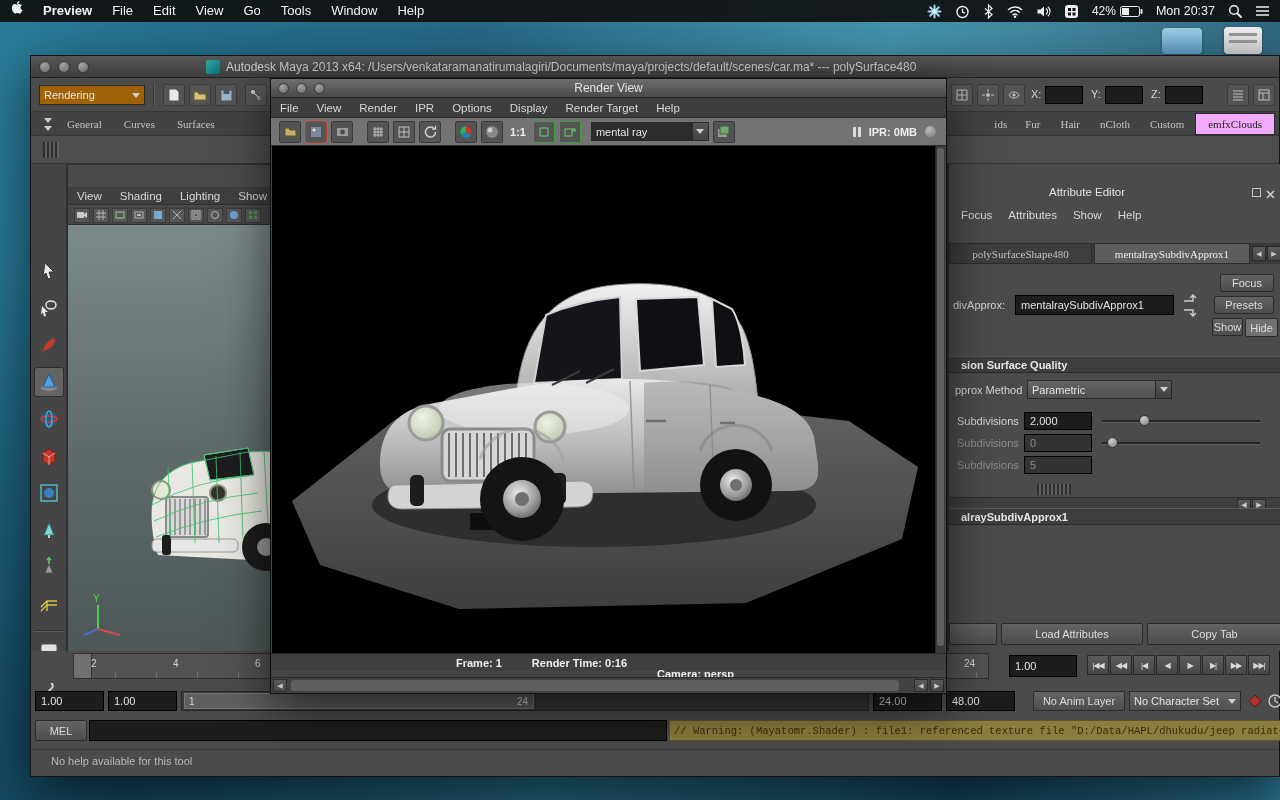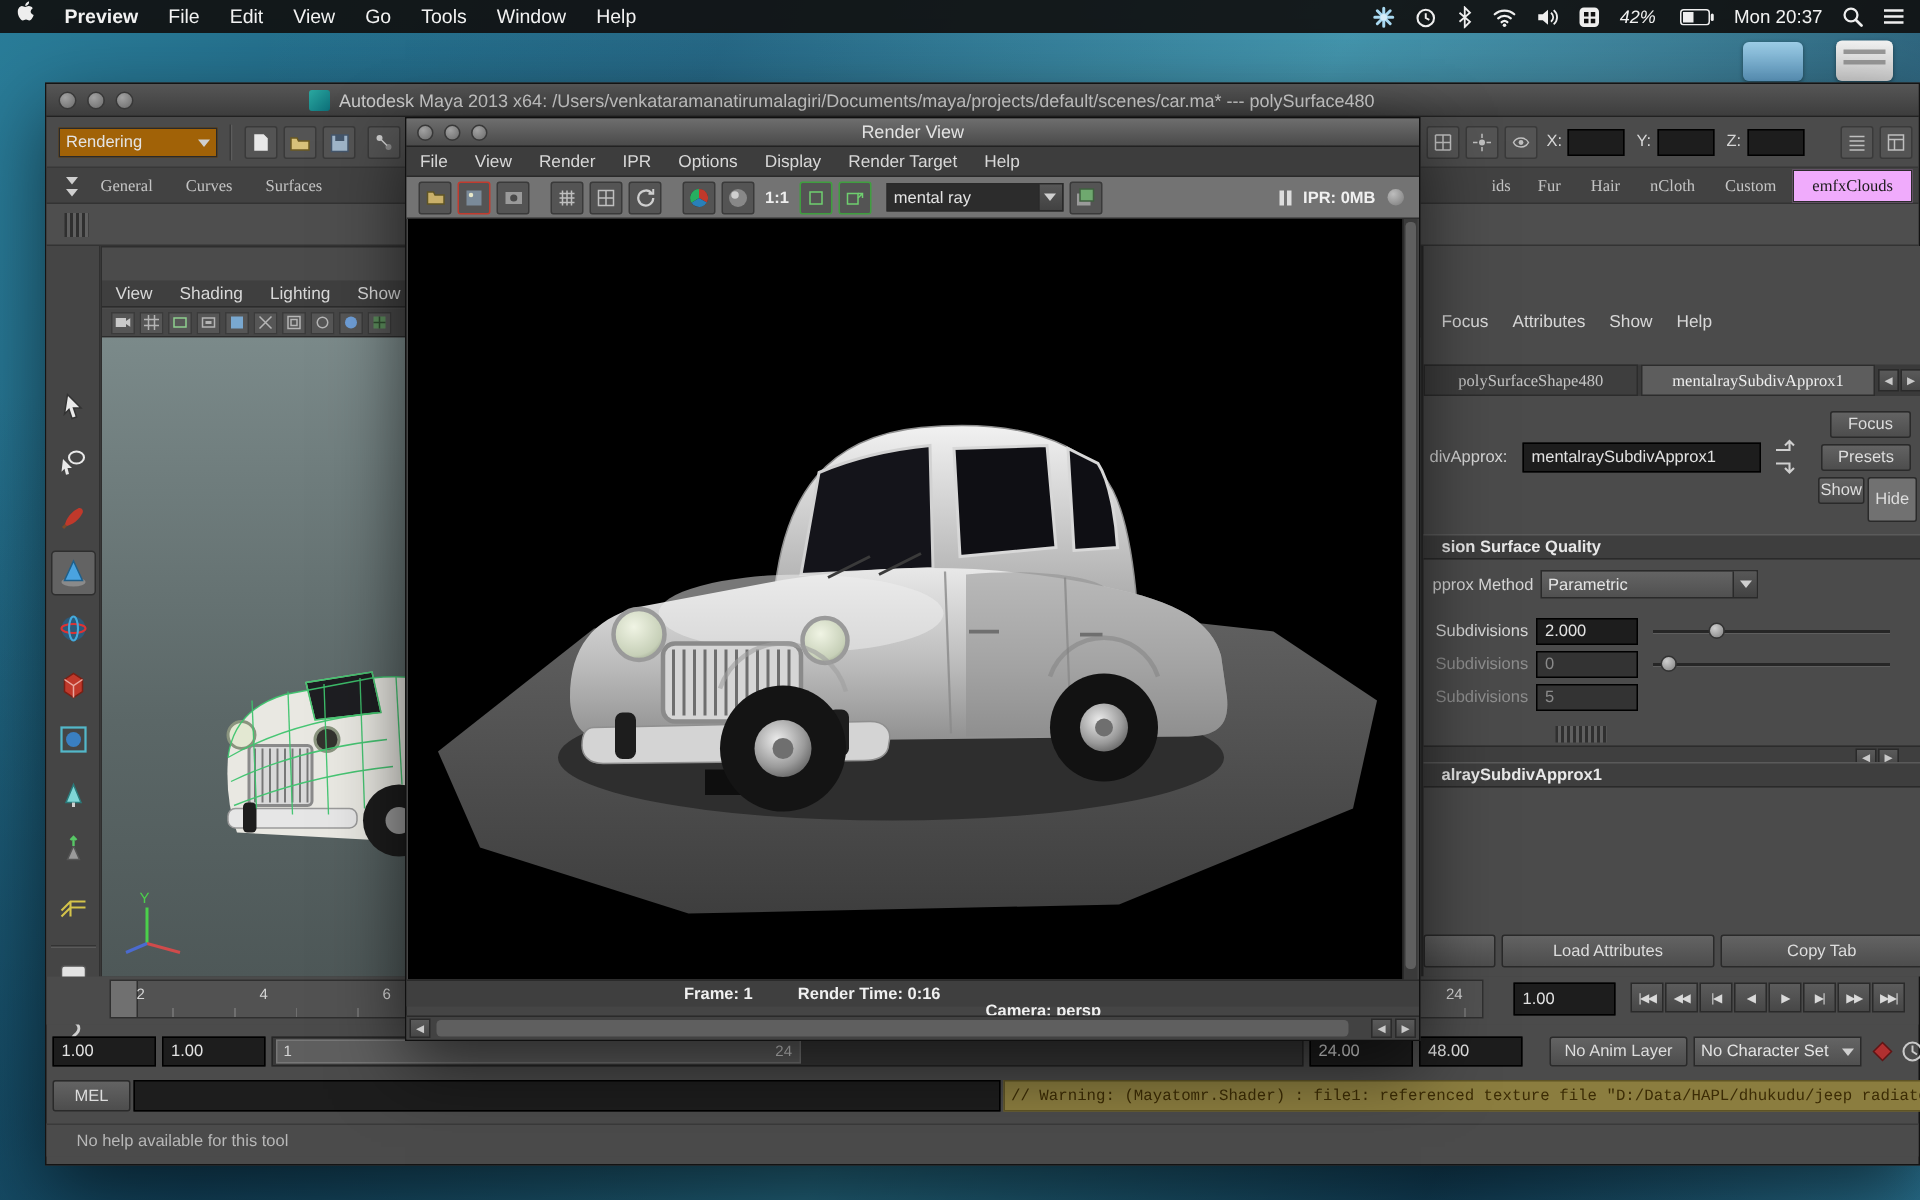--- a/index.html
+++ b/index.html
@@ -108,21 +108,21 @@
         <svg width="15" height="15" viewBox="0 0 15 15">
           <rect x="1" y="1" width="13" height="13" rx="3" fill="#eee"></rect>
           <g fill="#111">
             <rect x="4" y="4" width="3" height="3"></rect>
             <rect x="8.5" y="4" width="3" height="3"></rect>
             <rect x="4" y="8.5" width="3" height="3"></rect>
             <rect x="8.5" y="8.5" width="3" height="3"></rect>
           </g>
         </svg>
       </span>
-    <span class="f" style="gap:16px;font-style:italic;">
+    <span class="f" style="gap:4px;">
       <span style="font-size:12px;">42%</span>
       <span class="mico">
           <svg width="23" height="11" viewBox="0 0 23 11">
             <rect x="0.5" y="0.5" width="19" height="10" rx="2" fill="none" stroke="#eee"></rect>
             <rect x="2" y="2" width="7" height="7" fill="#eee"></rect>
             <rect x="20.5" y="3" width="2" height="5" rx="1" fill="#eee"></rect>
           </svg>
         </span>
     </span>
     <span style="font-size:12.5px;">Mon 20:37</span>
@@ -424,20 +424,27 @@
         <svg class="abs" style="left:12px;bottom:14px;" width="46" height="44" viewBox="0 0 46 44">
           <path d="M18 36 L18 12" stroke="#4bd04b" stroke-width="2"></path>
           <path d="M18 36 L40 42" stroke="#d04b4b" stroke-width="2"></path>
           <path d="M18 36 L4 42" stroke="#4b6bd0" stroke-width="2"></path>
           <text x="13" y="9" fill="#4bd04b" font-size="10">Y</text>
         </svg>
       </div>
     </div>
 
     <div class="abs" style="left:917px;top:0;width:333px;height:100%;background:#4b4b4b;border-left:1px solid #2a2a2a;">
+      <div class="abs f" style="left:0;top:18px;width:100%;height:20px;">
+        <span style="margin-left:100px;color:#e4e4e4;font-size:11.5px;">Attribute Editor</span>
+        <span style="margin-left:auto;margin-right:20px;width:9px;height:9px;border:1px solid #c9c9c9;display:inline-block;"></span>
+        <span class="abs" style="right:5px;top:4px;width:11px;height:11px;"><svg width="11" height="11" viewBox="0 0 11 11">
+              <path d="M2 2l7 7M9 2l-7 7" stroke="#c9c9c9" stroke-width="1.6"></path>
+            </svg></span>
+      </div>
       <div class="abs f" style="left:6px;top:42px;height:18px;gap:4px;">
         <span class="menu-item" style="padding:0 6px;">Focus</span>
         <span class="menu-item" style="padding:0 6px;">Attributes</span>
         <span class="menu-item" style="padding:0 6px;">Show</span>
         <span class="menu-item" style="padding:0 6px;">Help</span>
       </div>
 
       <div class="abs" style="left:0;top:79px;width:100%;height:21px;background:#3a3a3a;">
         <span class="tab abs" style="left:0;top:0;width:143px;height:21px;">polySurfaceShape480</span>
         <span class="tab abs" style="left:145px;top:0;width:156px;height:21px;background:#5d5d5d;color:#eee;">mentalraySubdivApprox1</span>
@@ -449,21 +456,21 @@
       <div class="fld abs" style="left:66px;top:131px;width:159px;height:20px;">mentalraySubdivApprox1</div>
       <span class="abs" style="left:233px;top:126px;width:18px;height:13px;"><svg width="18" height="13" viewBox="0 0 18 13">
             <path d="M2 10h9V4M8 7l3-3 3 3" fill="none" stroke="#cfcfcf" stroke-width="1.4"></path>
           </svg></span>
       <span class="abs" style="left:233px;top:142px;width:18px;height:13px;"><svg width="18" height="13" viewBox="0 0 18 13">
             <path d="M2 3h9v6M8 6l3 3 3-3" fill="none" stroke="#cfcfcf" stroke-width="1.4"></path>
           </svg></span>
       <div class="btn abs" style="left:271px;top:110px;width:54px;height:18px;">Focus</div>
       <div class="btn abs" style="left:265px;top:132px;width:60px;height:18px;">Presets</div>
       <div class="btn abs" style="left:263px;top:154px;width:31px;height:18px;">Show</div>
-      <div class="btn abs" style="left:296px;top:154px;width:33px;height:30px;background:#717171;">Hide</div>
+      <div class="btn abs" style="left:296px;top:154px;width:33px;height:19px;background:#717171;">Hide</div>
 
       <div class="sectionbar abs" style="left:0;top:192px;width:100%;height:17px;">sion Surface Quality</div>
       <span class="abs txt" style="left:6px;top:220px;">pprox Method</span>
       <div class="ddl abs" style="left:78px;top:216px;width:145px;height:19px;">
         <span>Parametric</span>
         <span class="arrowbox">
             <span class="caret" style="margin:0;"></span>
           </span>
       </div>
 

